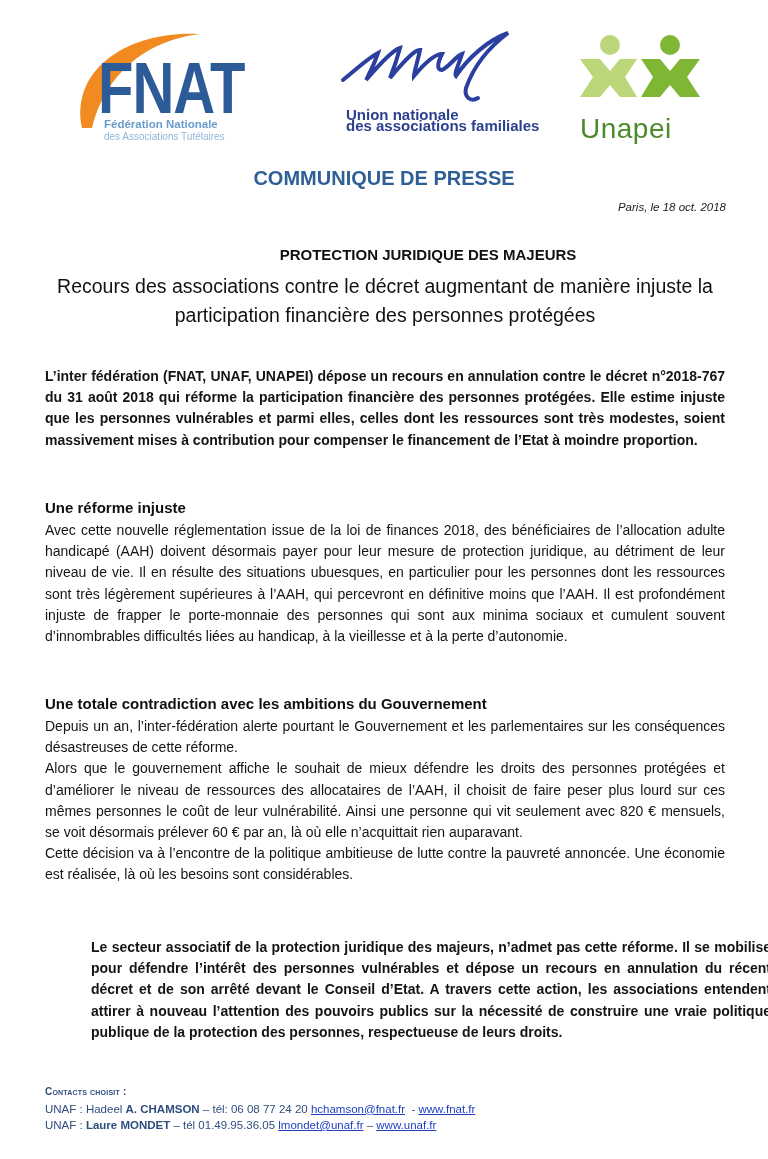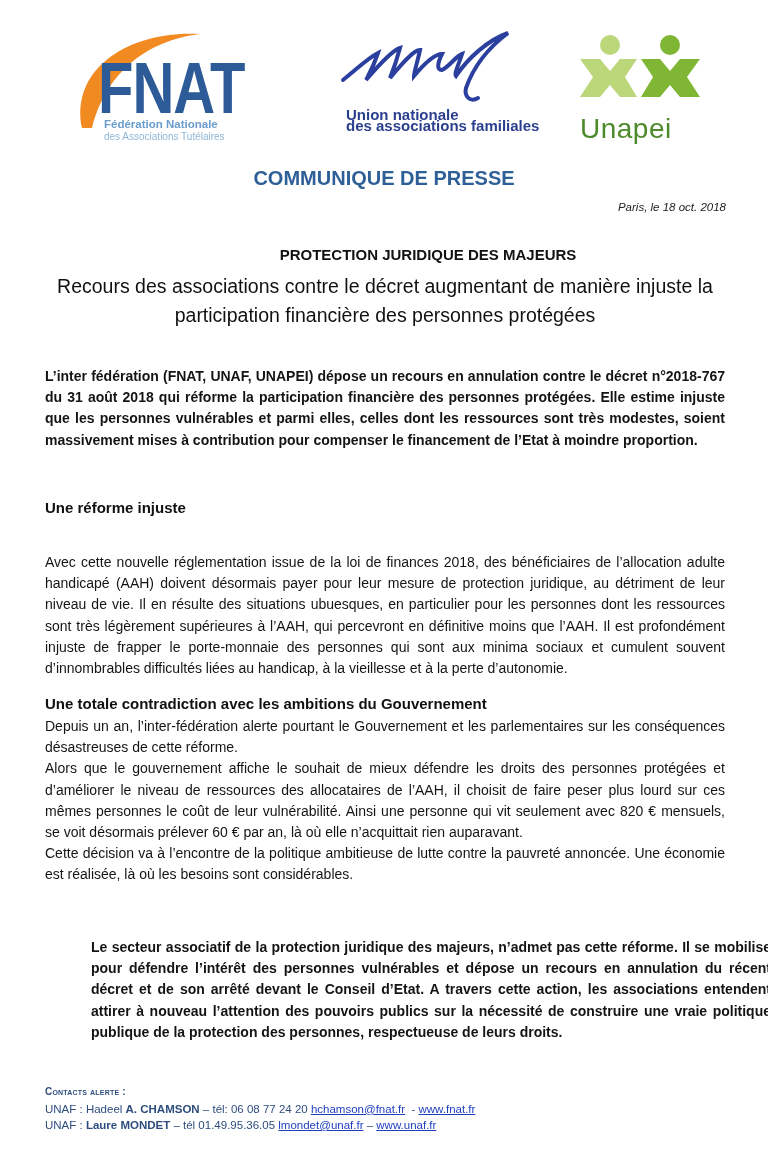--- a/index.html
+++ b/index.html
@@ -25,21 +25,21 @@
 
   .head1 { position: absolute; left: 0; width: 768px; top: 246px; text-align: center; font-size: 15px; font-weight: bold; color: #111; padding-left: 44px; }
   .head2 { position: absolute; left: 40px; width: 690px; top: 272px; text-align: center; font-size: 19.5px; font-weight: normal; line-height: 29px; color: #111; }
 
   .para { position: absolute; left: 45px; width: 680px; font-size: 14px; line-height: 21.2px; text-align: justify; color: #141414; }
   .bold { font-weight: bold; }
   .sec-title { position: absolute; left: 45px; font-size: 15px; font-weight: bold; color: #111; }
 
   .p1 { top: 366px; }
   .s1 { top: 499px; }
-  .p2 { top: 520px; margin-top: 32px; }
+  .p2 { top: 520px; }
   .s2 { top: 695px; }
   .p3 { top: 716px; }
   .p4 { top: 937px; margin-left: 46px; }
 
   .contacts { position: absolute; left: 45px; top: 1084px; font-size: 11.5px; line-height: 16.5px; color: #2e4d7e; }
   .contacts-title { font-size: 10px; font-weight: bold; font-variant: small-caps; letter-spacing: 0.2px; }
   .contacts .name { font-weight: bold; }
   .contacts a { color: #1f3fbf; text-decoration: underline; }
 </style>
 </head>
@@ -86,20 +86,20 @@
 <div class="sec-title s2">Une totale contradiction avec les ambitions du Gouvernement</div>
 <div class="para p3">
   <div>Depuis un an, l’inter-fédération alerte pourtant le Gouvernement et les parlementaires sur les conséquences désastreuses de cette réforme.</div>
   <div>Alors que le gouvernement affiche le souhait de mieux défendre les droits des personnes protégées et d’améliorer le niveau de ressources des allocataires de l’AAH, il choisit de faire peser plus lourd sur ces mêmes personnes le coût de leur vulnérabilité. Ainsi une personne qui vit seulement avec 820 € mensuels, se voit désormais prélever 60 € par an, là où elle n’acquittait rien auparavant.</div>
   <div>Cette décision va à l’encontre de la politique ambitieuse de lutte contre la pauvreté annoncée. Une économie est réalisée, là où les besoins sont considérables.</div>
 </div>
 
 <div class="para p4 bold">Le secteur associatif de la protection juridique des majeurs, n’admet pas cette réforme. Il se mobilise pour défendre l’intérêt des personnes vulnérables et dépose un recours en annulation du récent décret et de son arrêté devant le Conseil d’Etat. A travers cette action, les associations entendent attirer à nouveau l’attention des pouvoirs publics sur la nécessité de construire une vraie politique publique de la protection des personnes, respectueuse de leurs droits.</div>
 
 <div class="contacts">
-  <div class="contacts-title">Contacts alerte :</div>
+  <div class="contacts-title">Contacts choisit :</div>
   <div>
     <span>UNAF : Hadeel </span><span class="name">A. CHAMSON</span><span> – tél: 06 08 77 24 20 </span><a>hchamson@fnat.fr</a><span style="white-space:pre">  - </span><a>www.fnat.fr</a>
   </div>
   <div>
     <span>UNAF : </span><span class="name">Laure MONDET</span><span> – tél 01.49.95.36.05 </span><a>lmondet@unaf.fr</a><span style="white-space:pre"> – </span><a>www.unaf.fr</a>
   </div>
 </div>
 
 </body></html>

